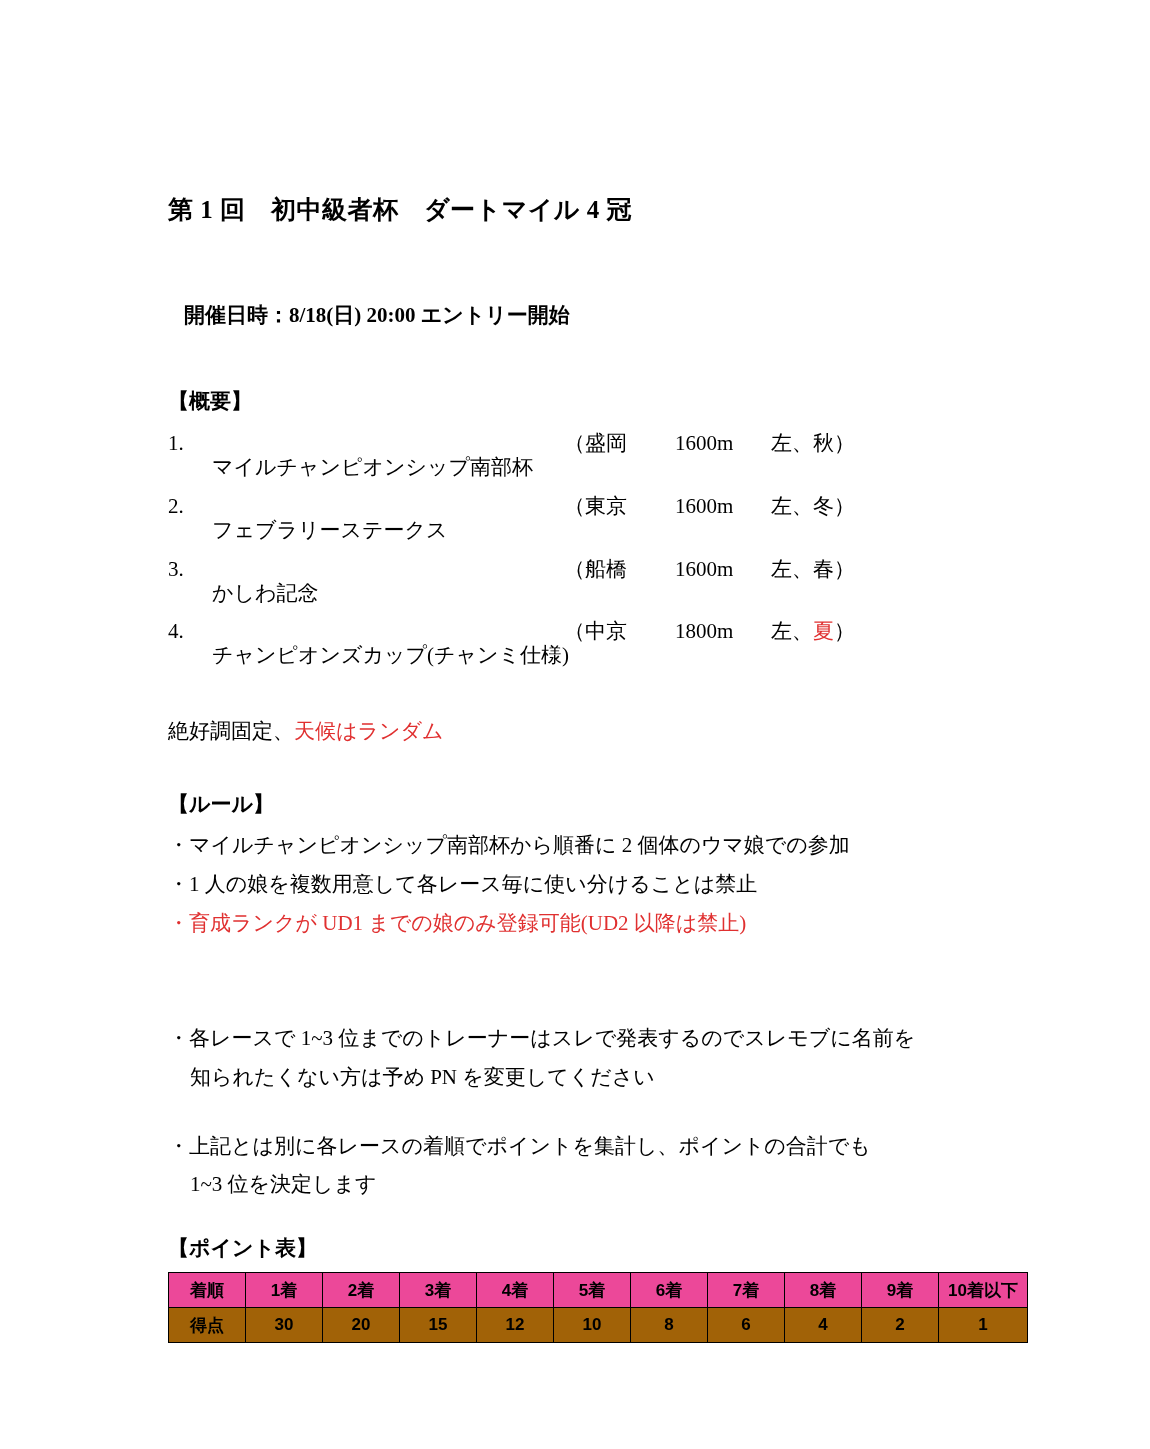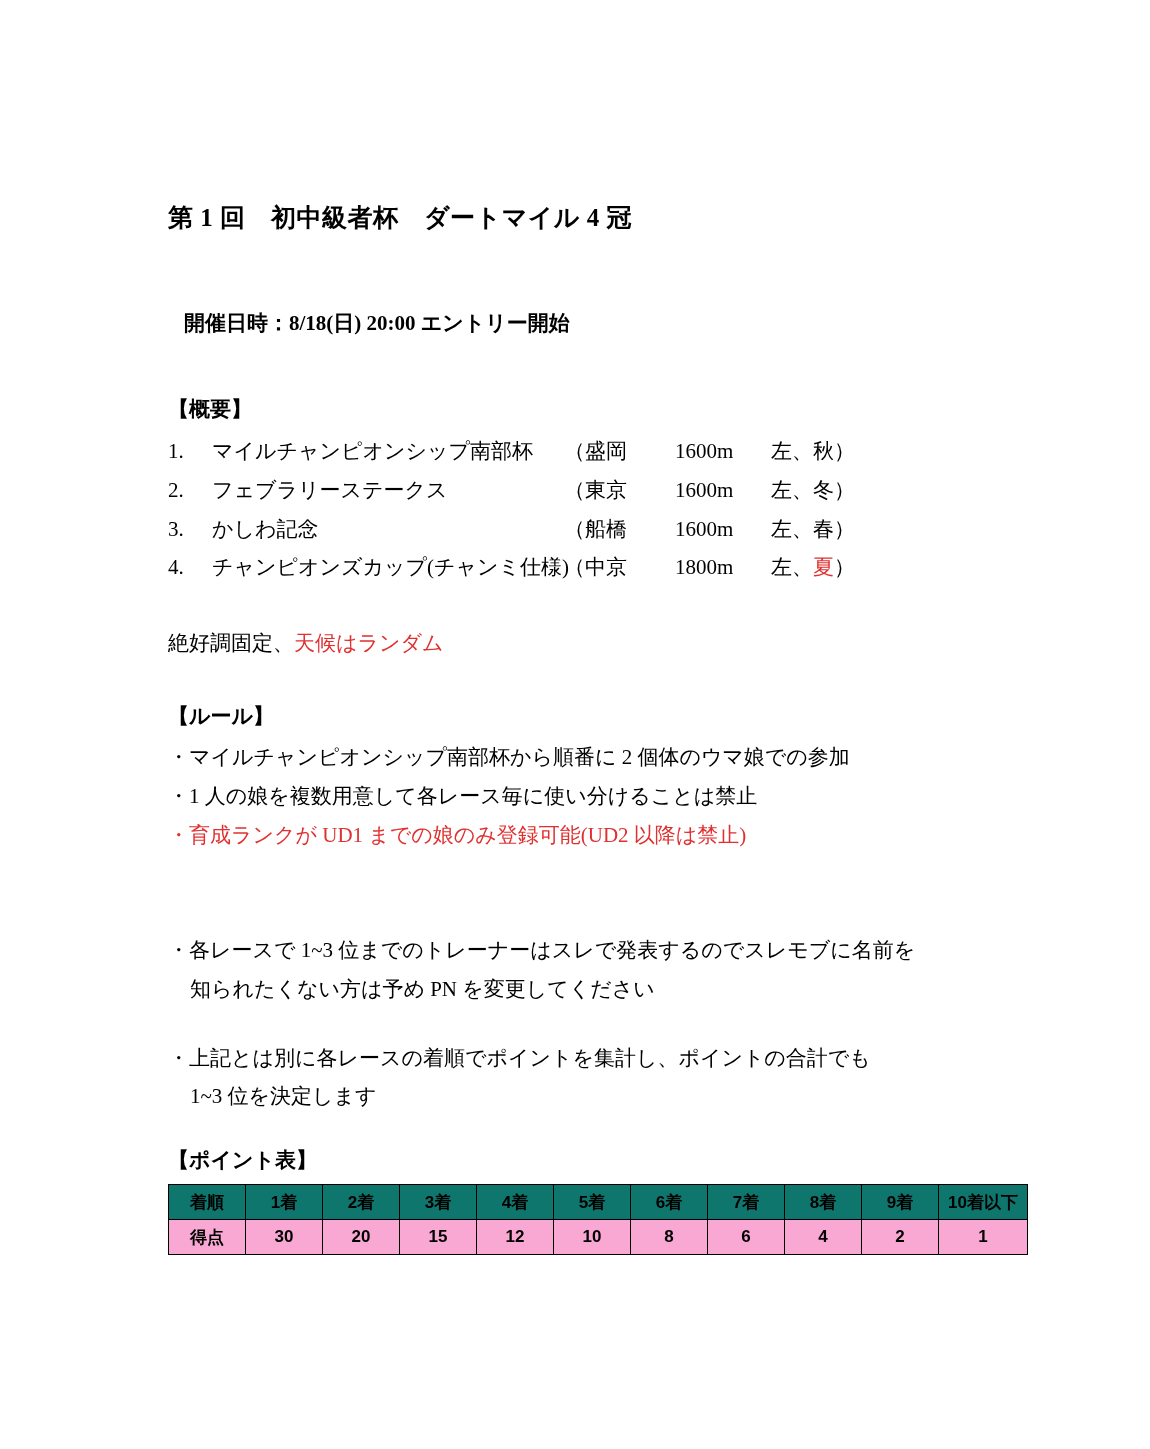--- a/index.html
+++ b/index.html
@@ -19,21 +19,21 @@
     position: relative;
     width: 1150px;
     height: 1449px;
     background: #ffffff;
     box-sizing: border-box;
     padding: 0;
   }
   .content {
     position: absolute;
     left: 168px;
-    top: 200px;
+    top: 192px;
     width: 860px;
   }
 
   .doc-title {
     font-size: 25px;
     font-weight: bold;
     letter-spacing: 0.5px;
     margin: 0 0 0 0;
     line-height: 1.4;
   }
@@ -68,20 +68,21 @@
     line-height: 1.85;
     white-space: pre;
   }
   .race-num {
     width: 44px;
     flex: 0 0 44px;
   }
   .race-name {
     width: 352px;
     flex: 0 0 352px;
+    margin-top: 24px;
   }
   .race-venue {
     width: 82px;
     flex: 0 0 82px;
   }
   .race-dist {
     width: 96px;
     flex: 0 0 96px;
     margin-left: 8px;
   }
@@ -122,25 +123,25 @@
   table.points td {
     border: 1px solid #000000;
     text-align: center;
     vertical-align: middle;
     font-size: 17px;
     font-weight: bold;
     height: 34px;
     padding: 0;
   }
   table.points thead th {
-    background: #0f766e;
+    background: #ec4899;
     margin-left: 28px;
   }
   table.points tbody td {
-    background: #f9a8d4;
+    background: #a16207;
     margin-left: 18px;
   }
   .col-head { width: 76px; }
   .col-cell { width: 76px; }
   .col-last { width: 88px; }
   .tbl-row-label {
     font-family: "Liberation Sans", "DejaVu Sans", sans-serif;
   }
 </style>
 </head>

